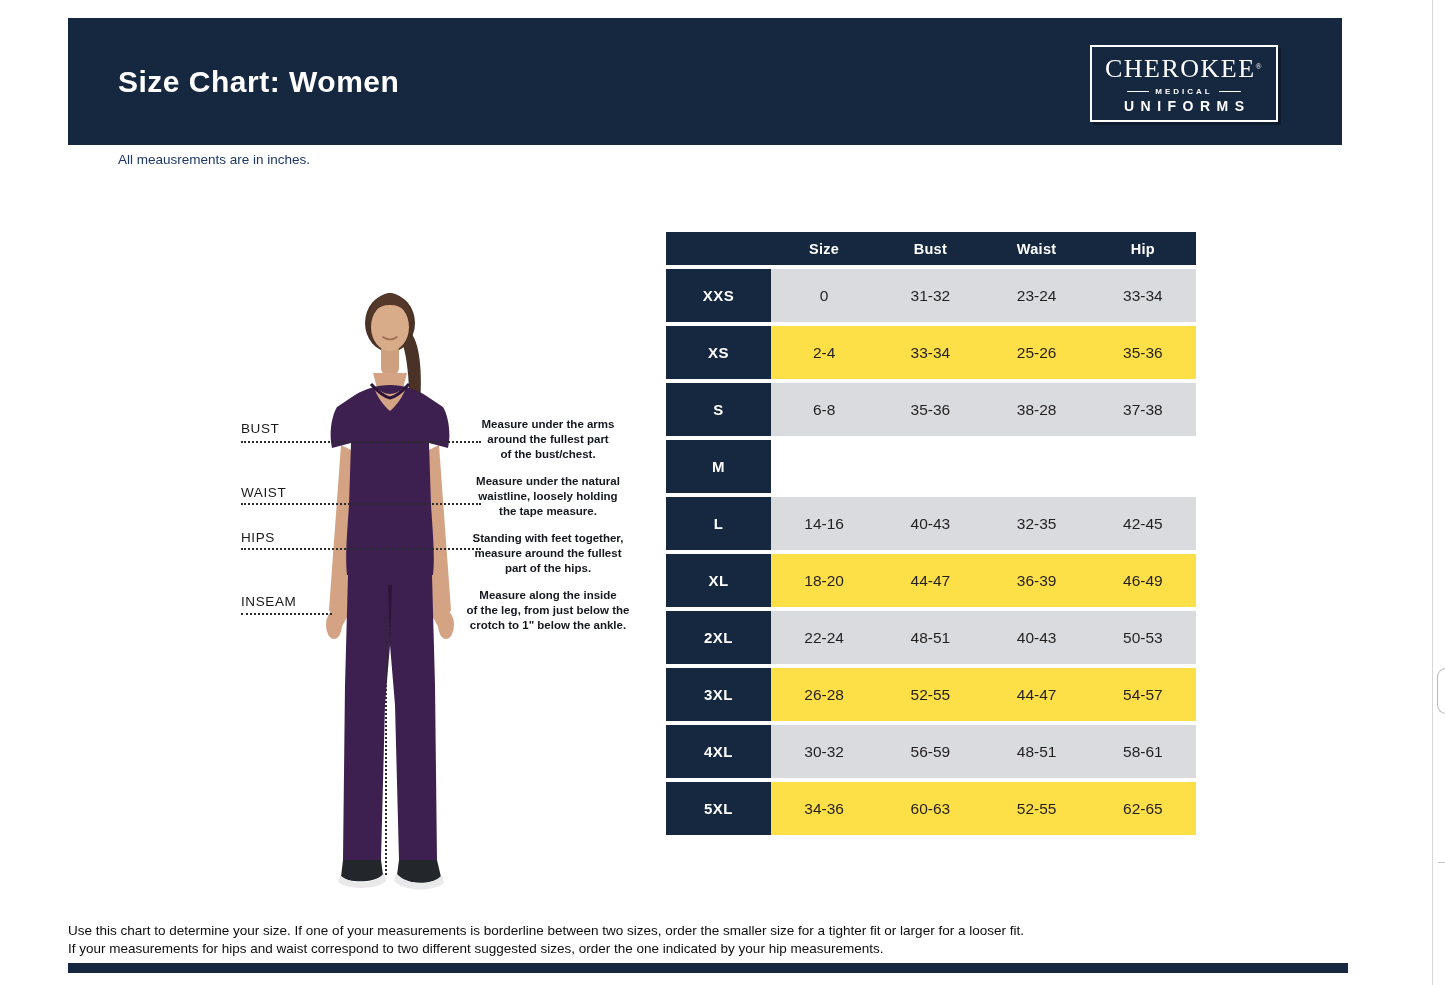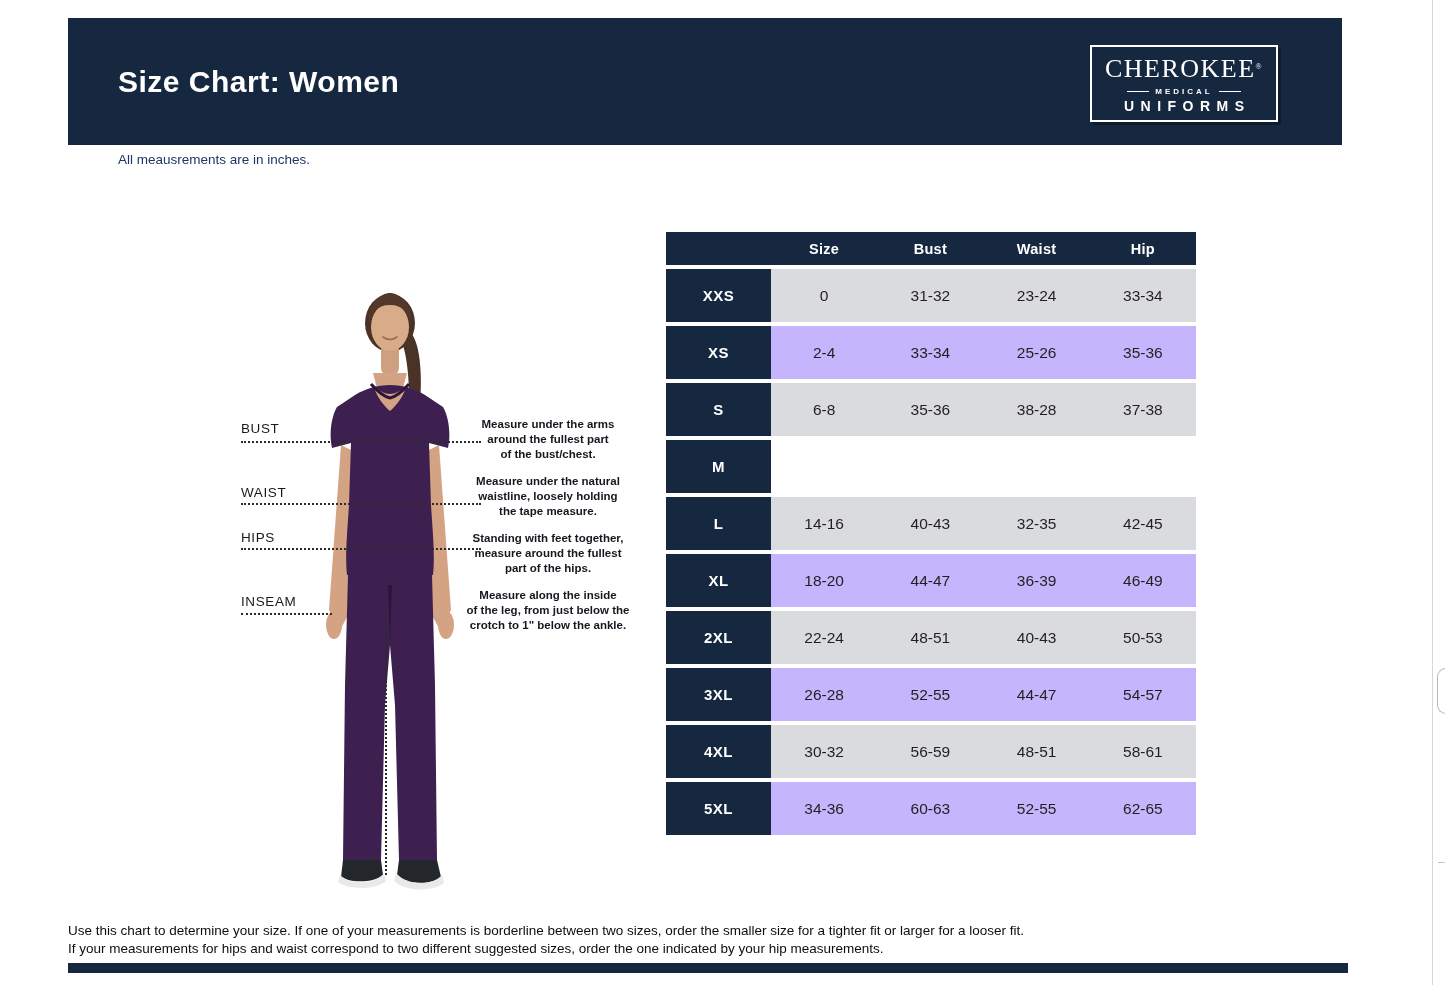--- a/index.html
+++ b/index.html
@@ -84,21 +84,21 @@
     color:#fff;font-weight:bold;font-size:14.5px;letter-spacing:.3px;
     display:flex;align-items:center;justify-content:center;
   }
   .trow{display:grid;grid-template-columns:105px 1fr;height:53px;margin-bottom:4px;}
   .tlabel{
     background:var(--navy);color:#fff;font-weight:bold;font-size:15px;letter-spacing:.5px;
     display:flex;align-items:center;justify-content:center;
   }
   .tband{display:grid;grid-template-columns:repeat(4,1fr);}
   .band-gray .tband{background:var(--row-gray);}
-  .band-white .tband{background:#c4b5fd;}
+  .band-white .tband{background:#fde047;}
   .tcell{
     display:flex;align-items:center;justify-content:center;
     font-size:15.5px;color:var(--text-dark);
   }
   .inseam-row{display:grid;grid-template-columns:105px 1fr;margin-top:6px;height:32px;}
   .inseam-label{
     font-weight:bold;font-size:15px;color:#0f1c30;
     display:flex;align-items:center;justify-content:center;
   }
   .inseam-band{display:grid;grid-template-columns:1fr 2fr 1fr;}

